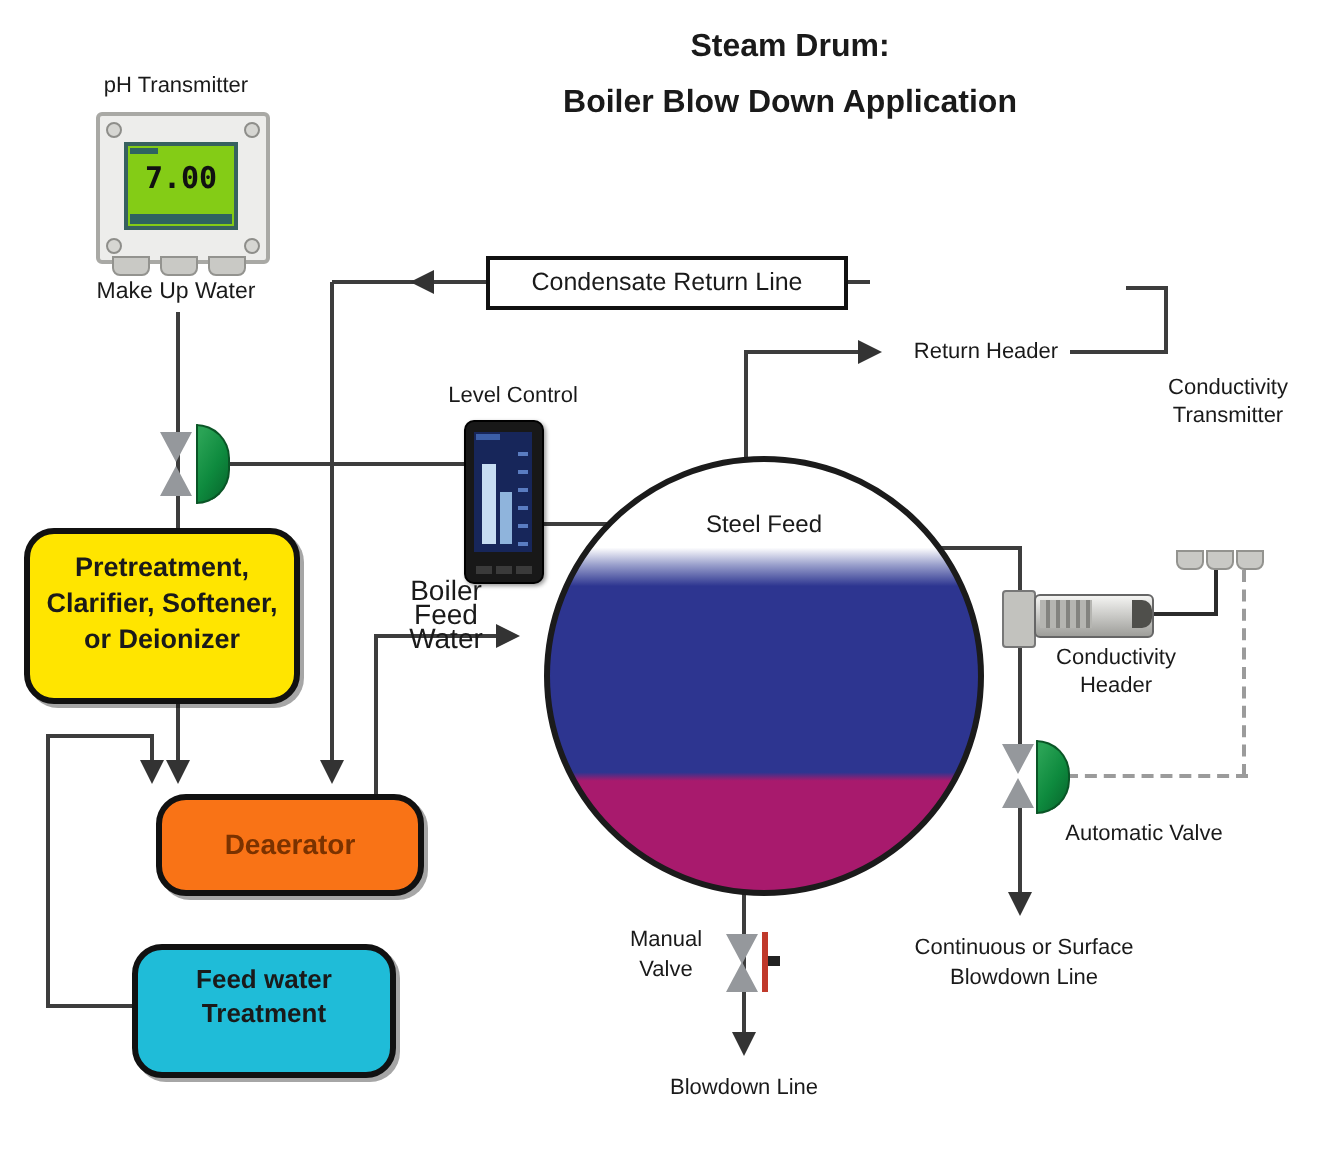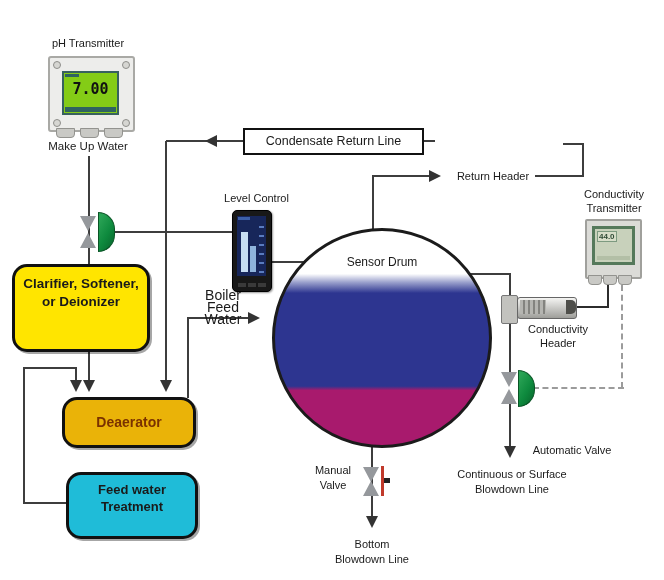--- a/index.html
+++ b/index.html
@@ -88,20 +88,24 @@
 
   <div class="vl" style="left:371px;top:445px;height:72px;"></div>
   <div class="arr-down" style="left:366px;top:516px;"></div>
 
   <div class="dash-v" style="left:621px;top:285px;height:103px;"></div>
   <div class="dash-h" style="left:533px;top:387px;width:91px;"></div>
 
   <div class="hl" style="left:576px;top:306px;width:33px;background:#2c2c2c;"></div>
   <div class="vl" style="left:607px;top:283px;height:25px;background:#2c2c2c;"></div>
 
+  <div class="abs" style="left:200px;top:10px;width:390px;text-align:center;font-weight:bold;font-size:16px;line-height:28px;">
+    <div>Steam Drum:</div>
+    <div>Boiler Blow Down Application</div>
+  </div>
 
   <div class="lbl" style="left:36px;top:36px;width:104px;">pH Transmitter</div>
   <div class="ph-body" style="left:48px;top:56px;width:83px;height:72px;">
     <div class="screw" style="left:3px;top:3px;"></div>
     <div class="screw" style="right:3px;top:3px;"></div>
     <div class="screw" style="left:3px;bottom:3px;"></div>
     <div class="screw" style="right:3px;bottom:3px;"></div>
     <div class="ph-screen" style="left:12px;top:13px;width:53px;height:40px;">
       <div class="ph-strip" style="left:1px;top:1px;width:14px;height:3px;"></div>
       <div class="abs" style="left:0;top:7px;width:100%;text-align:center;font-weight:bold;font-size:15px;font-family:'DejaVu Sans Mono',monospace;color:#111;">7.00</div>
@@ -111,24 +115,25 @@
   <div class="tab" style="left:56px;top:128px;width:17px;height:8px;"></div>
   <div class="tab" style="left:80px;top:128px;width:17px;height:8px;"></div>
   <div class="tab" style="left:104px;top:128px;width:17px;height:8px;"></div>
   <div class="lbl" style="left:36px;top:139px;width:104px;font-size:11.5px;">Make Up Water</div>
 
   <div class="tri-dn" style="left:80px;top:216px;"></div>
   <div class="tri-up" style="left:80px;top:233px;"></div>
   <div class="green-cap" style="left:98px;top:212px;width:15px;height:38px;"></div>
 
   <div class="proc-box" style="left:12px;top:264px;width:132px;height:74px;background:#FFE500;font-size:13.5px;line-height:18px;padding-top:8px;">
+    <div>Pretreatment,</div>
     <div>Clarifier, Softener,</div>
     <div>or Deionizer</div>
   </div>
-  <div class="proc-box" style="left:62px;top:397px;width:128px;height:45px;background:#eab308;font-size:14px;line-height:45px;color:#7A3200;text-align:center;">
+  <div class="proc-box" style="left:78px;top:397px;width:128px;height:45px;background:#f97316;font-size:14px;line-height:45px;color:#7A3200;text-align:center;">
     <div>Deaerator</div>
   </div>
   <div class="proc-box" style="left:66px;top:472px;width:126px;height:55px;background:#1FBCD8;font-size:13px;line-height:17px;padding-top:6px;">
     <div>Feed water</div>
     <div>Treatment</div>
   </div>
 
   <div class="lbl" style="left:209px;top:191px;width:95px;">Level Control</div>
   <div class="lc-body" style="left:232px;top:210px;width:38px;height:80px;">
     <div class="lc-screen" style="left:4px;top:5px;width:29px;height:60px;">
@@ -151,63 +156,56 @@
     <div>Feed Water</div>
   </div>
 
   <div class="plain-box" style="left:243px;top:128px;width:177px;height:23px;font-size:12.5px;line-height:23px;">
     <div>Condensate Return Line</div>
   </div>
   <div class="lbl" style="left:452px;top:169px;width:82px;">Return Header</div>
 
   <div class="abs" style="left:272px;top:228px;width:214px;height:214px;border:3px solid #1b1b1b;border-radius:50%;
        background:linear-gradient(180deg,#ffffff 0%,#ffffff 20%,#9aa0cc 24%,#2D3590 29%,#2D3590 72.5%,#A81A6D 74.5%,#A81A6D 100%);"></div>
-  <div class="lbl" style="left:327px;top:255px;width:110px;font-size:12px;">Sensor Drum</div>
+  <div class="lbl" style="left:327px;top:255px;width:110px;font-size:12px;">Steel Feed</div>
 
   <div class="lbl" style="left:566px;top:187px;width:96px;">
     <div>Conductivity</div>
     <div>Transmitter</div>
-  </div>
-  <div class="ct-body" style="left:585px;top:219px;width:53px;height:56px;">
-    <div class="ct-screen" style="left:5px;top:5px;width:37px;height:33px;">
-      <div class="ct-val" style="left:2px;top:2px;">44.0</div>
-      <div class="abs" style="left:2px;bottom:2px;width:33px;height:4px;background:#b3bfa6;"></div>
-    </div>
   </div>
   <div class="tab" style="left:588px;top:275px;width:12px;height:8px;"></div>
   <div class="tab" style="left:603px;top:275px;width:12px;height:8px;"></div>
   <div class="tab" style="left:618px;top:275px;width:12px;height:8px;"></div>
 
   <div class="sensor-fit" style="left:501px;top:295px;width:15px;height:27px;"></div>
   <div class="sensor-body" style="left:517px;top:297px;width:58px;height:20px;">
     <div class="sensor-rib" style="left:2px;top:2px;width:26px;height:14px;"></div>
     <div class="sensor-tip" style="right:0;top:2px;width:10px;height:14px;"></div>
   </div>
   <div class="lbl" style="left:512px;top:322px;width:92px;">
     <div>Conductivity</div>
     <div>Header</div>
   </div>
 
   <div class="tri-dn" style="left:501px;top:372px;"></div>
   <div class="tri-up" style="left:501px;top:389px;"></div>
   <div class="green-cap" style="left:518px;top:370px;width:15px;height:35px;"></div>
-  <div class="lbl" style="left:522px;top:410px;width:100px;margin-top:33px;">Automatic Valve</div>
+  <div class="lbl" style="left:522px;top:410px;width:100px;">Automatic Valve</div>
 
   <div class="lbl" style="left:438px;top:467px;width:148px;line-height:15px;">
     <div>Continuous or Surface</div>
     <div>Blowdown Line</div>
   </div>
 
   <div class="tri-dn" style="left:363px;top:467px;"></div>
   <div class="tri-up" style="left:363px;top:481px;"></div>
   <div class="abs" style="left:381px;top:466px;width:3px;height:30px;background:#C0392B;"></div>
   <div class="abs" style="left:384px;top:478px;width:6px;height:5px;background:#222;"></div>
   <div class="lbl" style="left:303px;top:463px;width:60px;line-height:15px;">
     <div>Manual</div>
     <div>Valve</div>
   </div>
 
   <div class="lbl" style="left:318px;top:537px;width:108px;line-height:15px;">
-    <div>Bottom</div>
     <div>Blowdown Line</div>
   </div>
 
 </div>
 
 </body></html>

